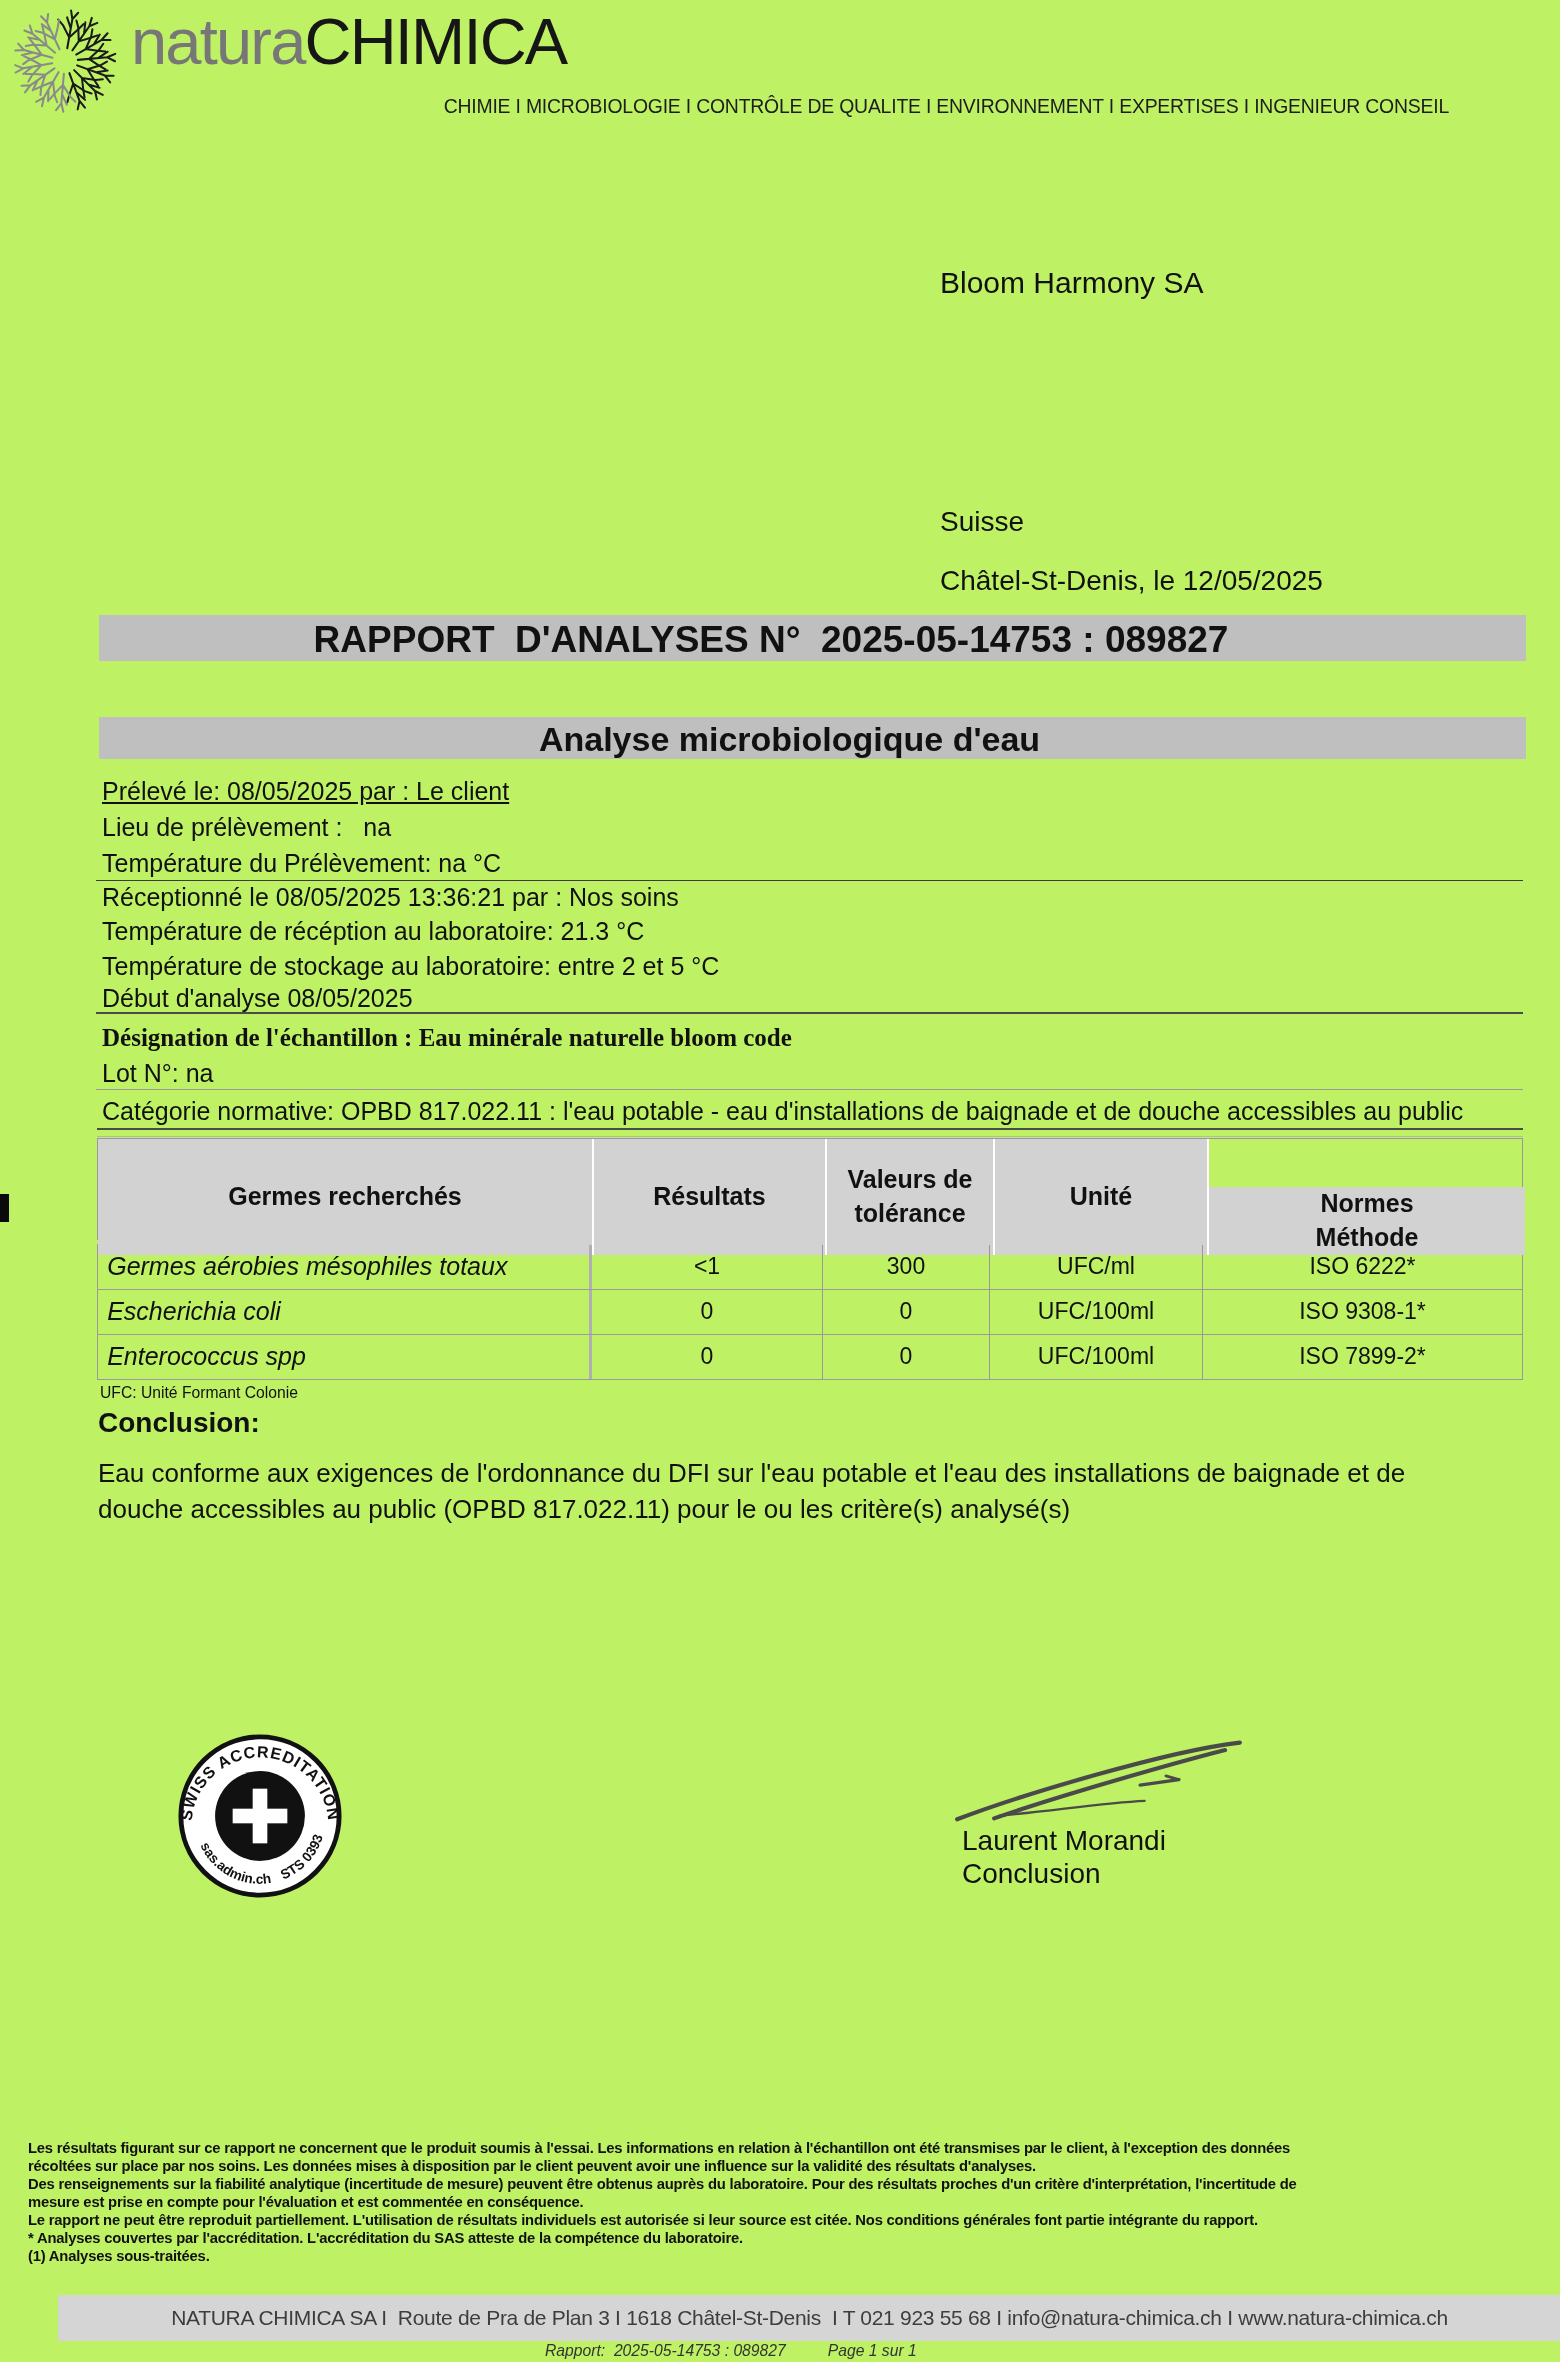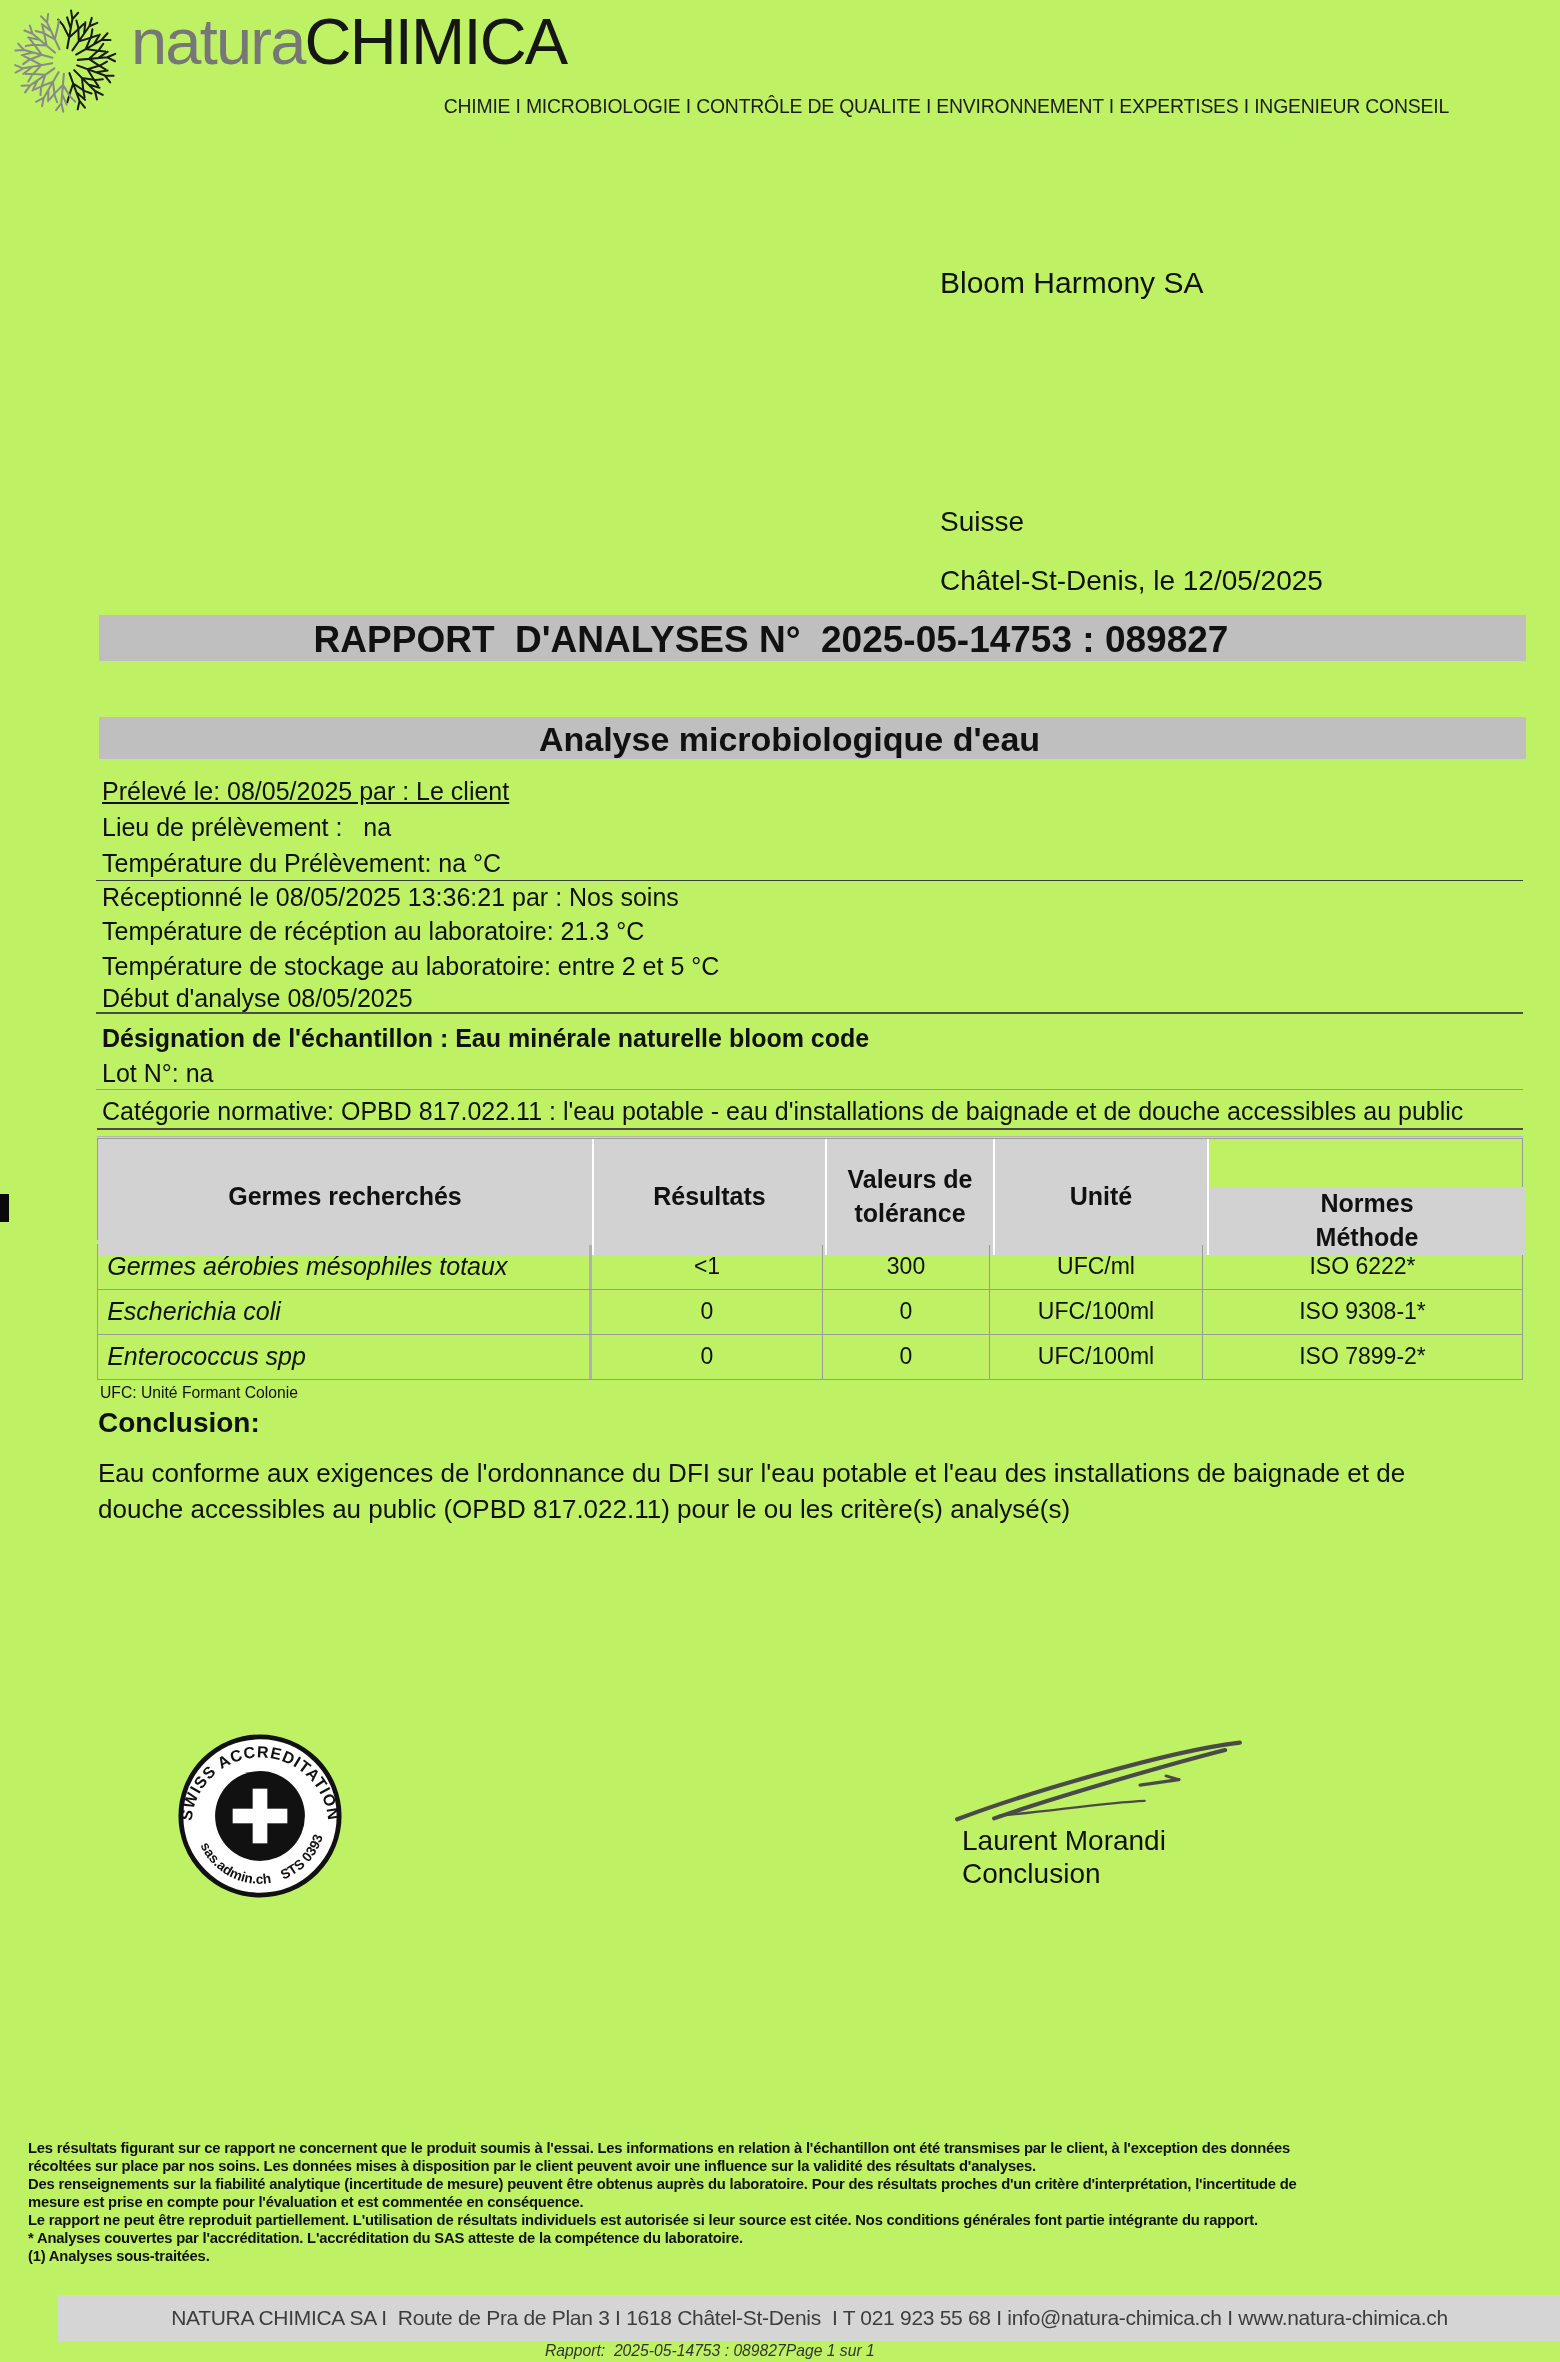--- a/index.html
+++ b/index.html
@@ -20,21 +20,21 @@
   .place-date{left:940px;top:565px;font-size:28px;}
 
   
   .banner{position:absolute;left:99px;width:1427px;background:#bfbfbf;display:flex;
           align-items:flex-end;justify-content:center;font-weight:bold;white-space:pre;}
   .banner1{top:615px;height:46px;font-size:37px;padding-right:83px;box-sizing:border-box;}
   .banner2{top:717px;height:42px;font-size:34px;padding-right:46px;box-sizing:border-box;}
 
   
   .info{font-size:25px;}
-  .bold{font-weight:bold;}
+  .bold{font-weight:bold;font-family:Liberation Serif, serif;}
   .hr{position:absolute;left:96px;width:1427px;height:0;}
   .hr-thin{border-top:1.8px solid #3c3c3c;}
   .hr-thick{border-top:2.8px solid #4a4a4a;}
   .hr-light{border-top:0.9px solid #999;}
   .double-line{position:absolute;left:97px;top:1128px;width:1426px;height:5.5px;
                border-top:2.8px solid #4a4a4a;border-bottom:1.8px solid #b5b5b5;}
 
   
   .results-table{position:absolute;left:97px;top:1138px;width:1426px;}
   .thead{display:grid;grid-template-columns:496px 233px 168px 214px 316px;height:102px;
@@ -63,21 +63,21 @@
 
   
   .disclaimer{position:absolute;left:28px;top:2139px;width:1527px;font-size:14.8px;font-weight:bold;
               line-height:18px;letter-spacing:-0.2px;}
   .disclaimer div{white-space:pre;}
 
   
   .footer-bar{position:absolute;left:58px;top:2295px;width:1503px;height:46px;background:#d5d5d5;
               display:flex;align-items:center;justify-content:center;}
   .footer-contact{font-size:21px;color:#3d3d3d;letter-spacing:-0.3px;white-space:pre;}
-  .footer-ref{position:absolute;left:545px;top:2342px;display:flex;font-size:15.7px;
+  .footer-ref{position:absolute;left:545px;top:2342px;display:flex;gap:42px;font-size:15.7px;
               font-style:italic;color:#333;white-space:pre;}
 
   .artifact{position:absolute;left:0;top:1194px;width:9.2px;height:28px;background:#0a0a0a;}
 </style>
 </head>
 <body>
 
 <div class="page">
 
   <svg class="logo-icon" width="118" height="118" viewBox="0 0 128 128">

